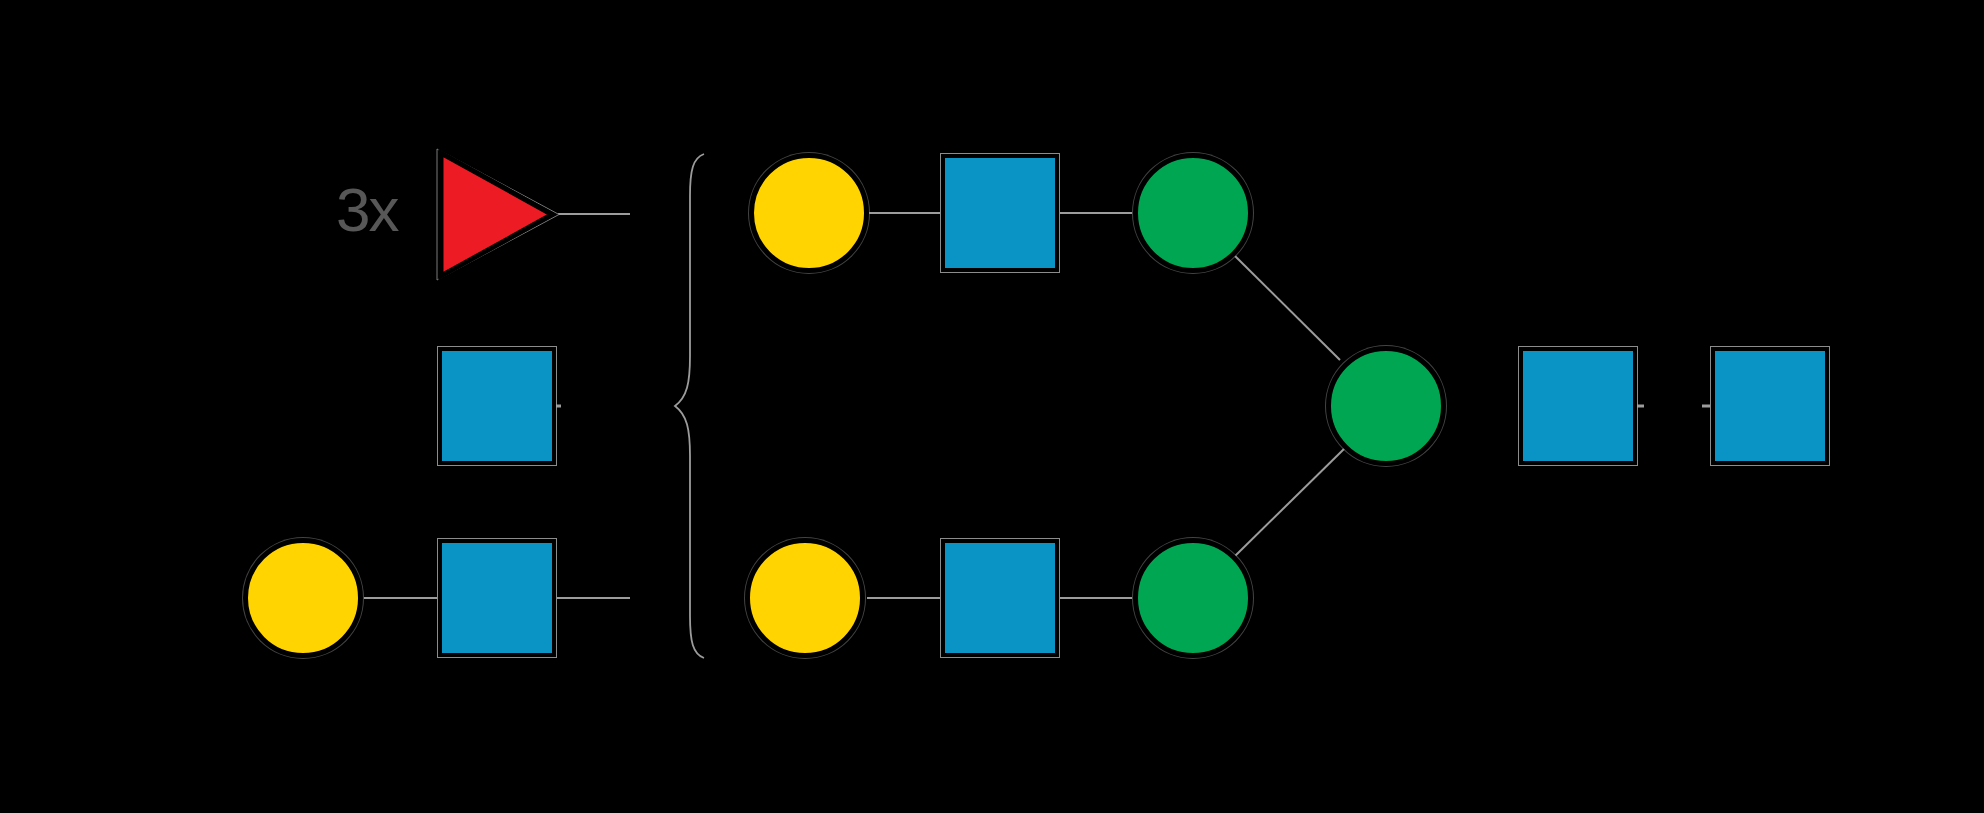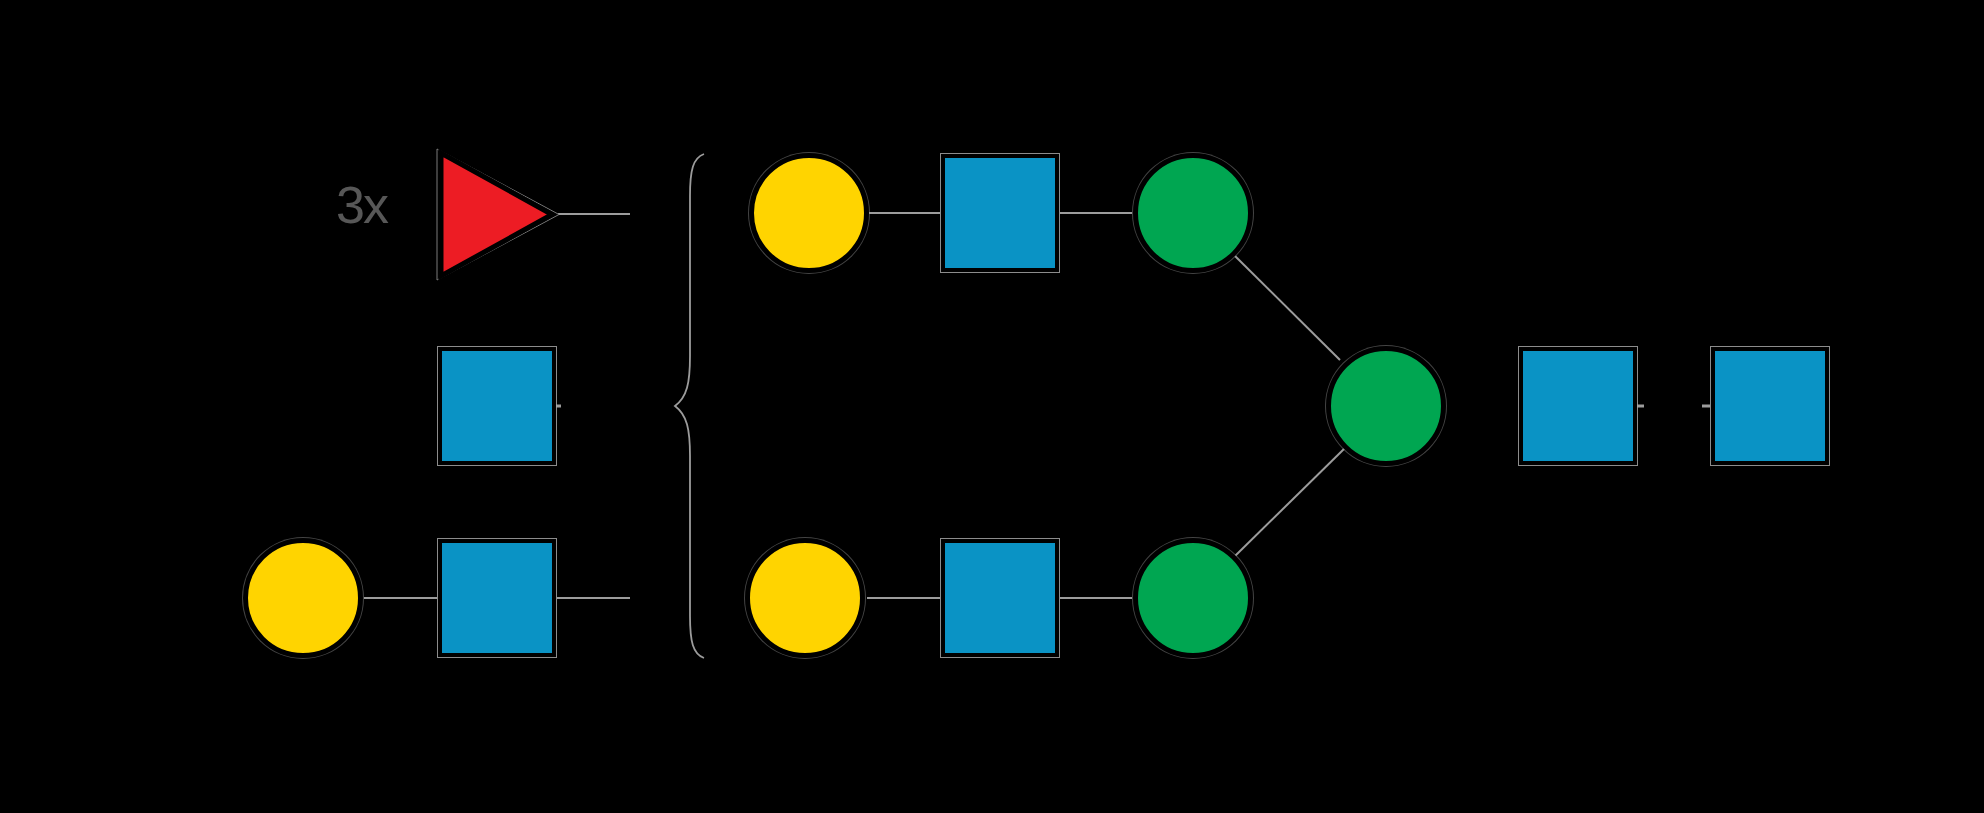--- a/index.html
+++ b/index.html
@@ -22,21 +22,21 @@
   .node-square{
     position:absolute;
     width:118px;height:118px;
     border:4px solid #000;
     box-sizing:border-box;
     outline:1px solid rgba(165,165,165,.85);
   }
   .mult-label{
     position:absolute;
     left:336px;top:179px;
-    font-size:52px;
+    font-size:62px;
     line-height:1;
     letter-spacing:-2px;
     color:#575757;
     user-select:none;
   }
 </style>
 </head>
 <body>
 
 <div class="canvas">

